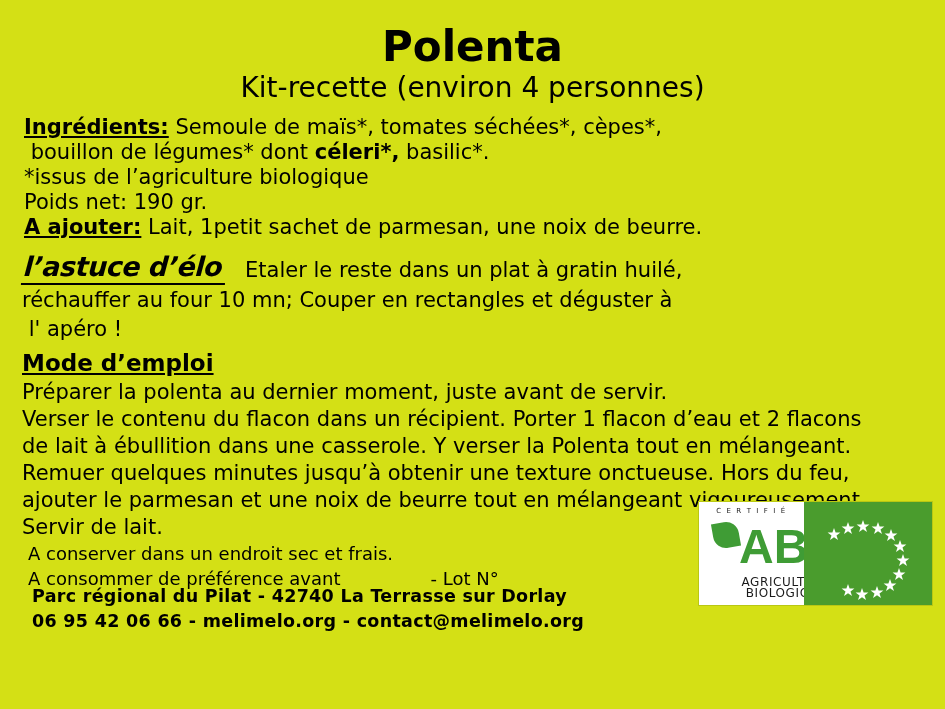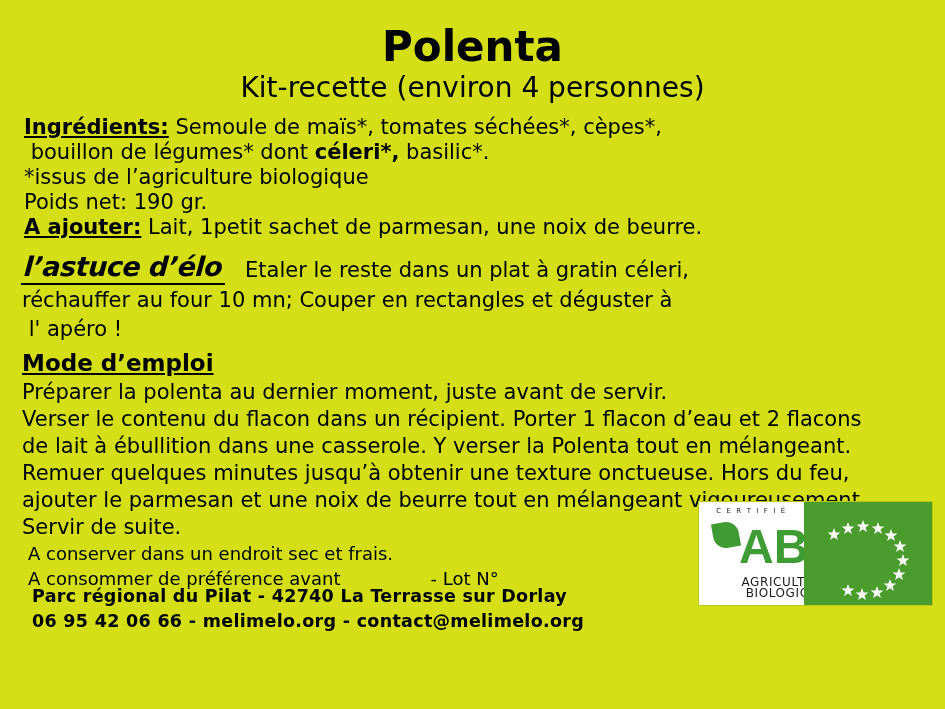--- a/index.html
+++ b/index.html
@@ -201,29 +201,29 @@
   <div class="block-ingredients">
     <div class="line"><span class="u" data-bind="ingredients.label">Ingrédients:</span><span data-bind="ingredients.line1_rest"> Semoule de maïs*, tomates séchées*, cèpes*,</span></div>
     <div class="line"><span data-bind="ingredients.line2_pre"> bouillon de légumes* dont </span><span class="b" data-bind="ingredients.line2_bold">céleri*,</span><span data-bind="ingredients.line2_post"> basilic*.</span></div>
     <div class="line" data-bind="ingredients.line3">*issus de l’agriculture biologique</div>
     <div class="line" data-bind="ingredients.line4">Poids net: 190 gr.</div>
     <div class="line"><span class="u" data-bind="ingredients.add_label">A ajouter:</span><span data-bind="ingredients.add_rest"> Lait, 1petit sachet de parmesan, une noix de beurre.</span></div>
   </div>
 
   <div class="astuce-row">
     <div class="astuce-logo" data-bind="astuce.logo">l’astuce d’élo</div>
-    <div class="astuce-text-first" data-bind="astuce.line1"> Etaler le reste dans un plat à gratin céleri,</div>
+    <div class="astuce-text-first" data-bind="astuce.line1"> Etaler le reste dans un plat à gratin huilé,</div>
   </div>
   <div class="astuce-rest" data-bind="astuce.line2">réchauffer au four 10 mn; Couper en rectangles et déguster à</div>
   <div class="astuce-rest" data-bind="astuce.line3"> l' apéro !</div>
 
   <div class="mode-title" data-bind="mode.title">Mode d’emploi</div>
   <div class="mode-italic" data-bind="mode.italic">Préparer la polenta au dernier moment, juste avant de servir.</div>
   <div class="mode-body" data-bind="mode.body">Verser le contenu du flacon dans un récipient. Porter 1 flacon d’eau et 2 flacons de lait à ébullition dans une casserole. Y verser la Polenta tout en mélangeant. Remuer quelques minutes jusqu’à obtenir une texture onctueuse. Hors du feu, ajouter le parmesan et une noix de beurre tout en mélangeant vigoureusement.</div>
-  <div class="mode-body" data-bind="mode.last">Servir de suite.</div>
+  <div class="mode-body" data-bind="mode.last">Servir de lait.</div>
 
   <div class="footer-notes">
     <div data-bind="notes.storage">A conserver dans un endroit sec et frais.</div>
     <div class="note-row">
       <span data-bind="notes.bestbefore">A consommer de préférence avant</span>
       <span class="lot" data-bind="notes.lot">- Lot N°</span>
     </div>
   </div>
 
   <div class="contact">

